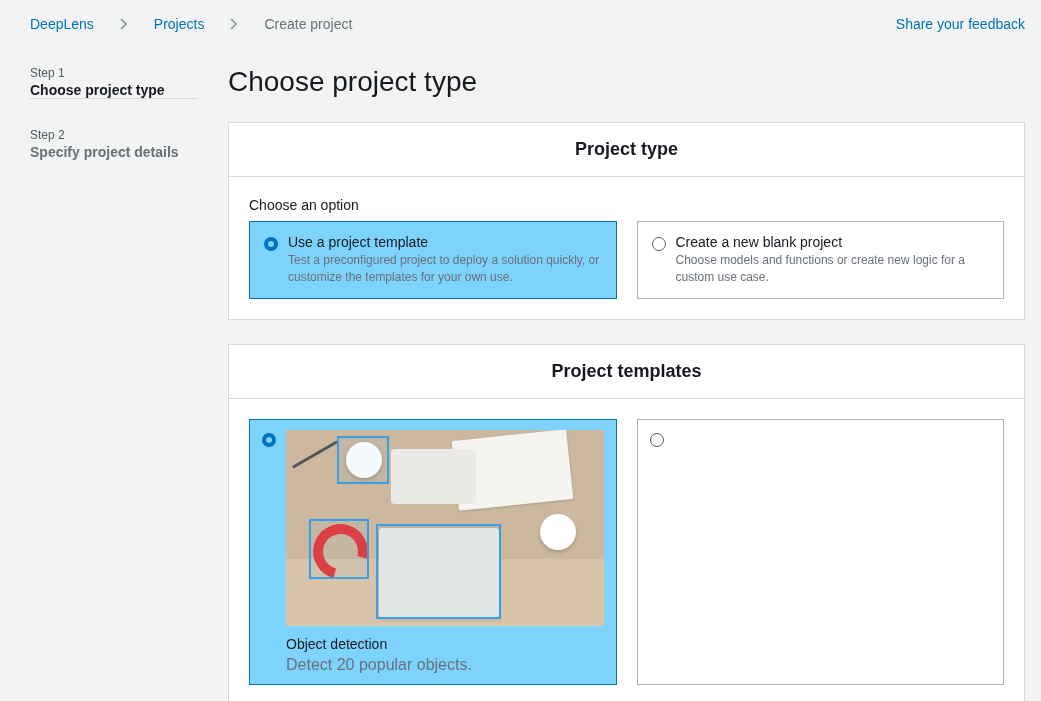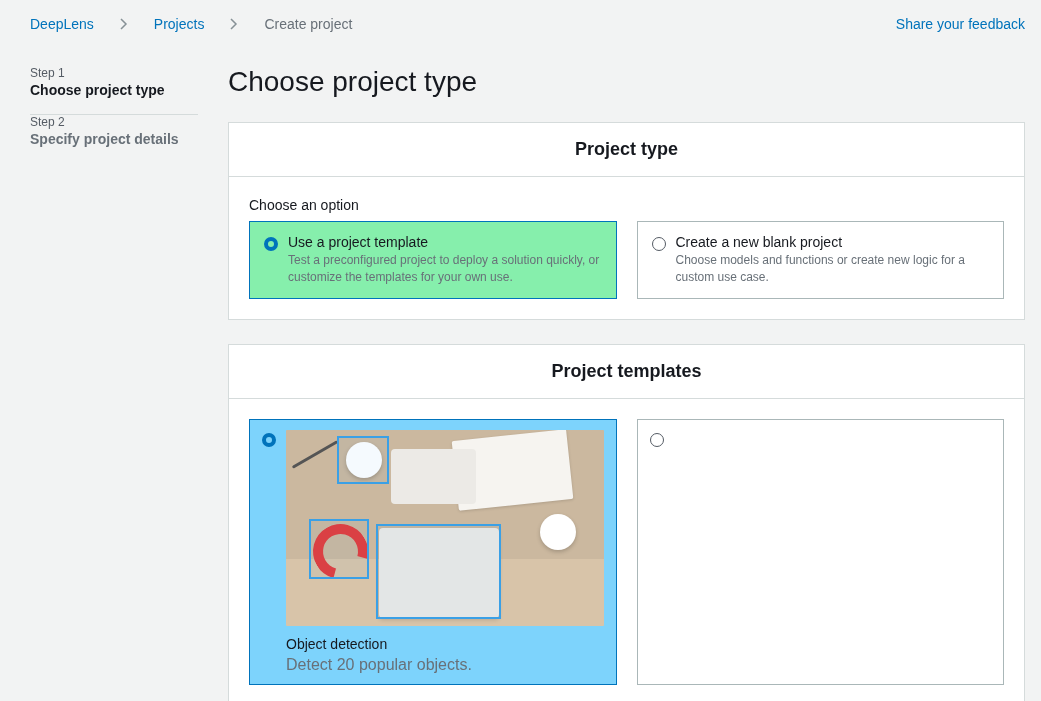--- a/index.html
+++ b/index.html
@@ -21,21 +21,21 @@
       align-items: center;
       gap: 26px;
       font-size: 14px;
     }
     .breadcrumb a { color: #0073bb; text-decoration: none; }
     .breadcrumb .chev { color: #687078; display: inline-flex; }
     .breadcrumb .current { color: #687078; }
     .feedback-link { color: #0073bb; text-decoration: none; font-size: 14px; }
     .layout { display: flex; padding: 24px 16px 0 30px; }
     .stepper { width: 168px; flex: none; }
-    .step { padding-bottom: 16px; border-bottom: 1px solid #d5dbdb; margin-bottom: 0; }
+    .step { padding-bottom: 0; border-bottom: 1px solid #d5dbdb; margin-bottom: 29px; }
     .step:last-child { border-bottom: none; }
     .step-label { font-size: 12px; color: #545b64; }
     .step-title { font-size: 14px; margin-top: 2px; font-weight: bold; }
     .step.active .step-title { font-weight: 700; color: #16191f; }
     .step:not(.active) .step-title { color: #687078; }
     .main { flex: 1; padding-left: 30px; }
     h1.page-title { font-size: 28px; font-weight: 400; color: #16191f; margin-bottom: 24px; }
     .panel {
       background: #fff;
       border: 1px solid #d5dbdb;
@@ -54,21 +54,21 @@
       flex: 1;
       border: 1px solid #aab7b8;
       padding: 12px 14px;
       display: flex;
       gap: 10px;
       cursor: pointer;
       align-items: flex-start;
     }
     .option-card.selected {
       border-color: #0073bb;
-      background: #86efac;
+      background: #7dd3fc;
     }
     .radio {
       width: 14px; height: 14px; border-radius: 50%;
       border: 1px solid #545b64;
       margin-top: 3px;
       flex: none;
       position: relative;
     }
     .option-card.selected .radio {
       border-color: #0073bb; border-width: 4px;

